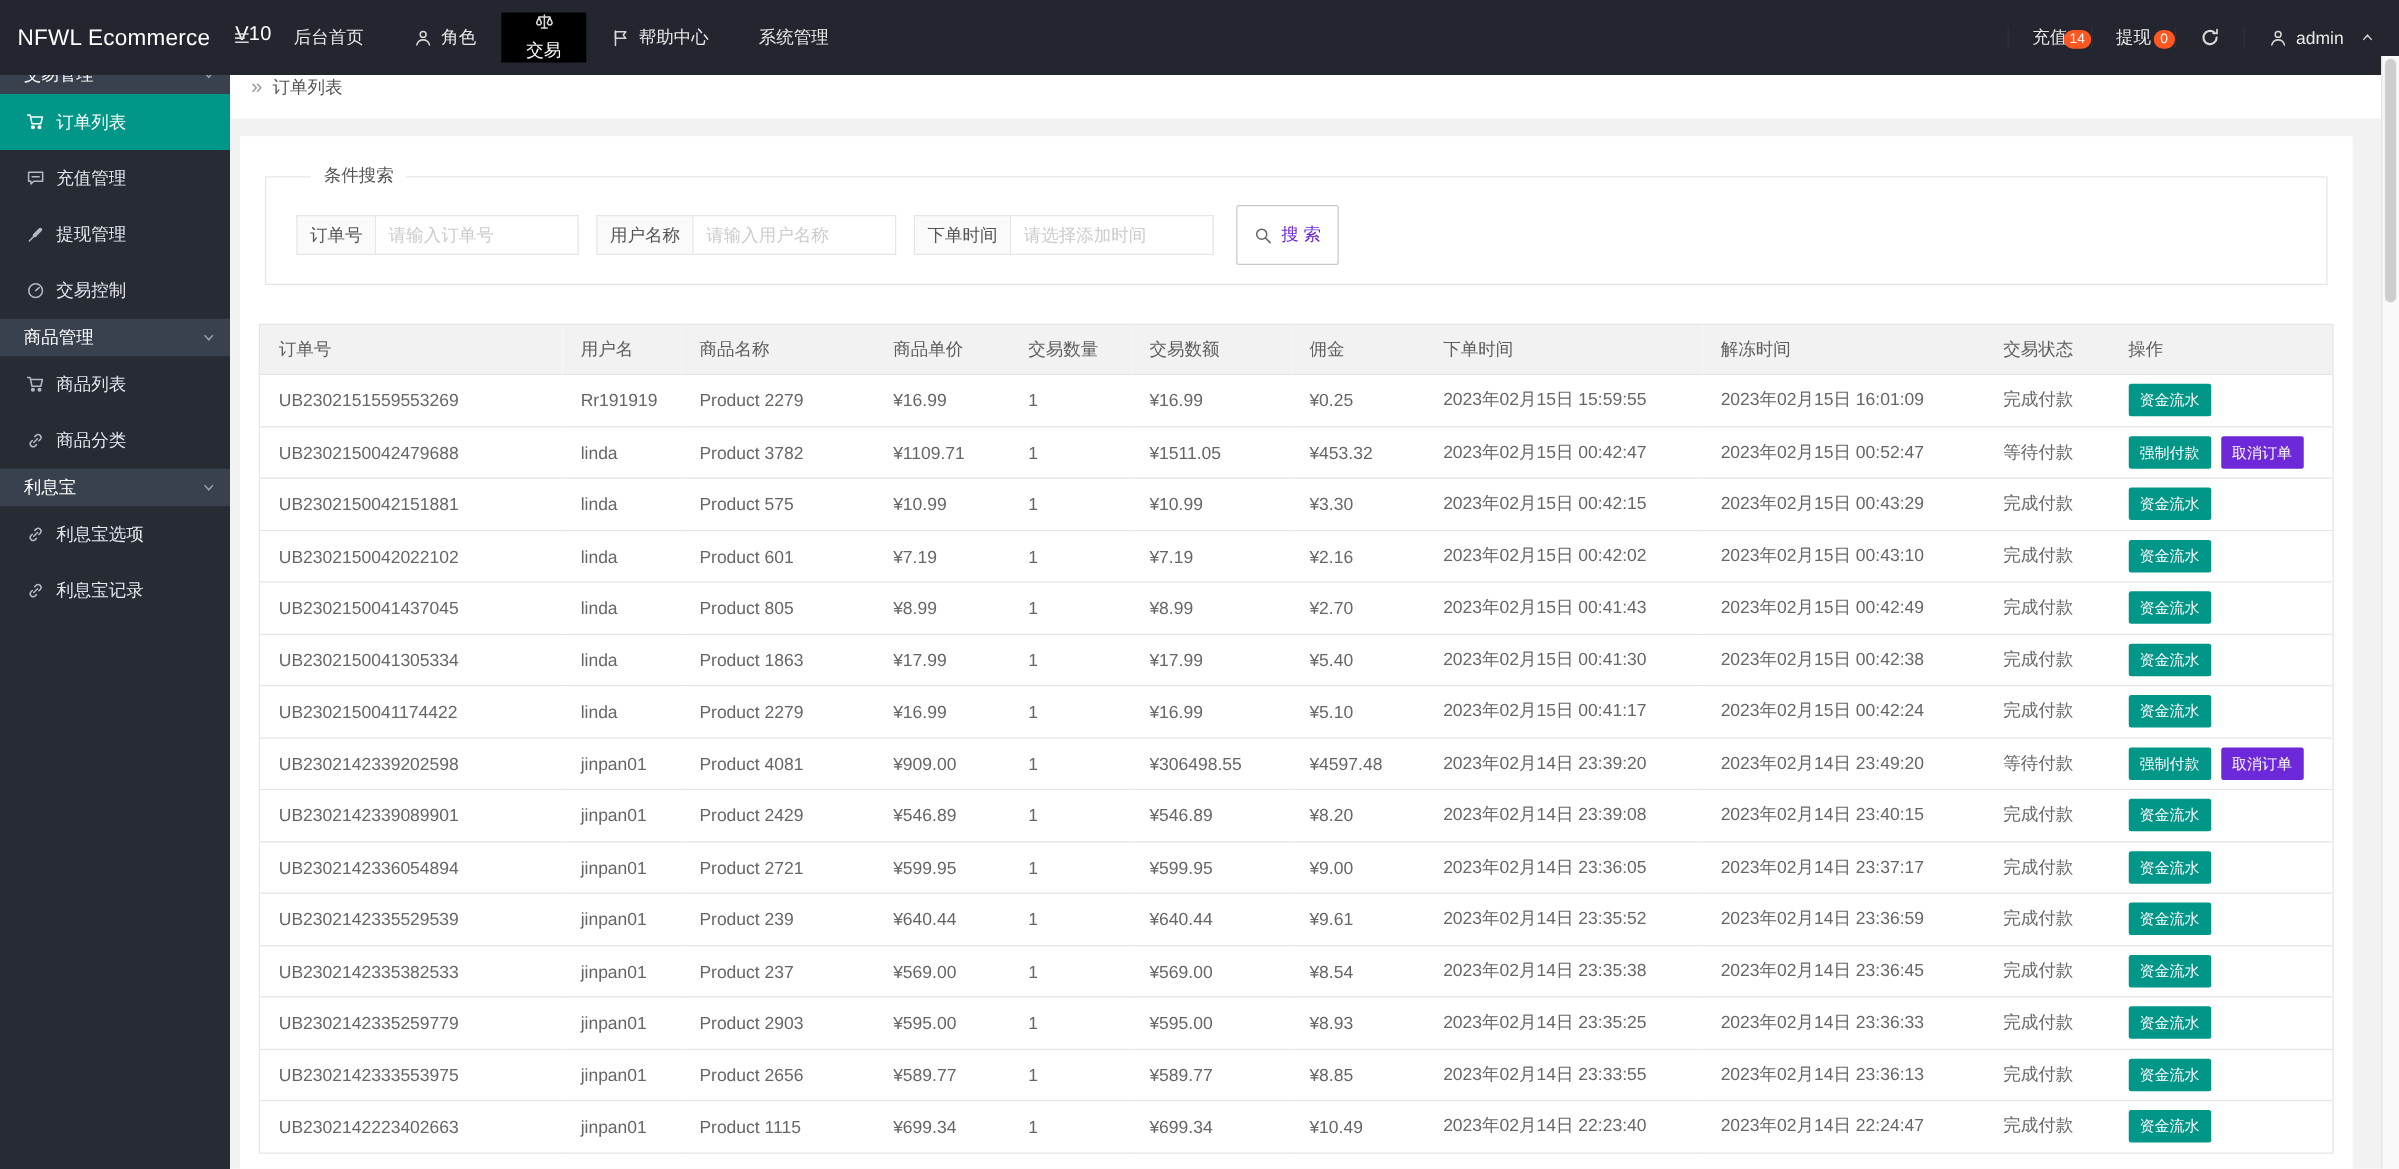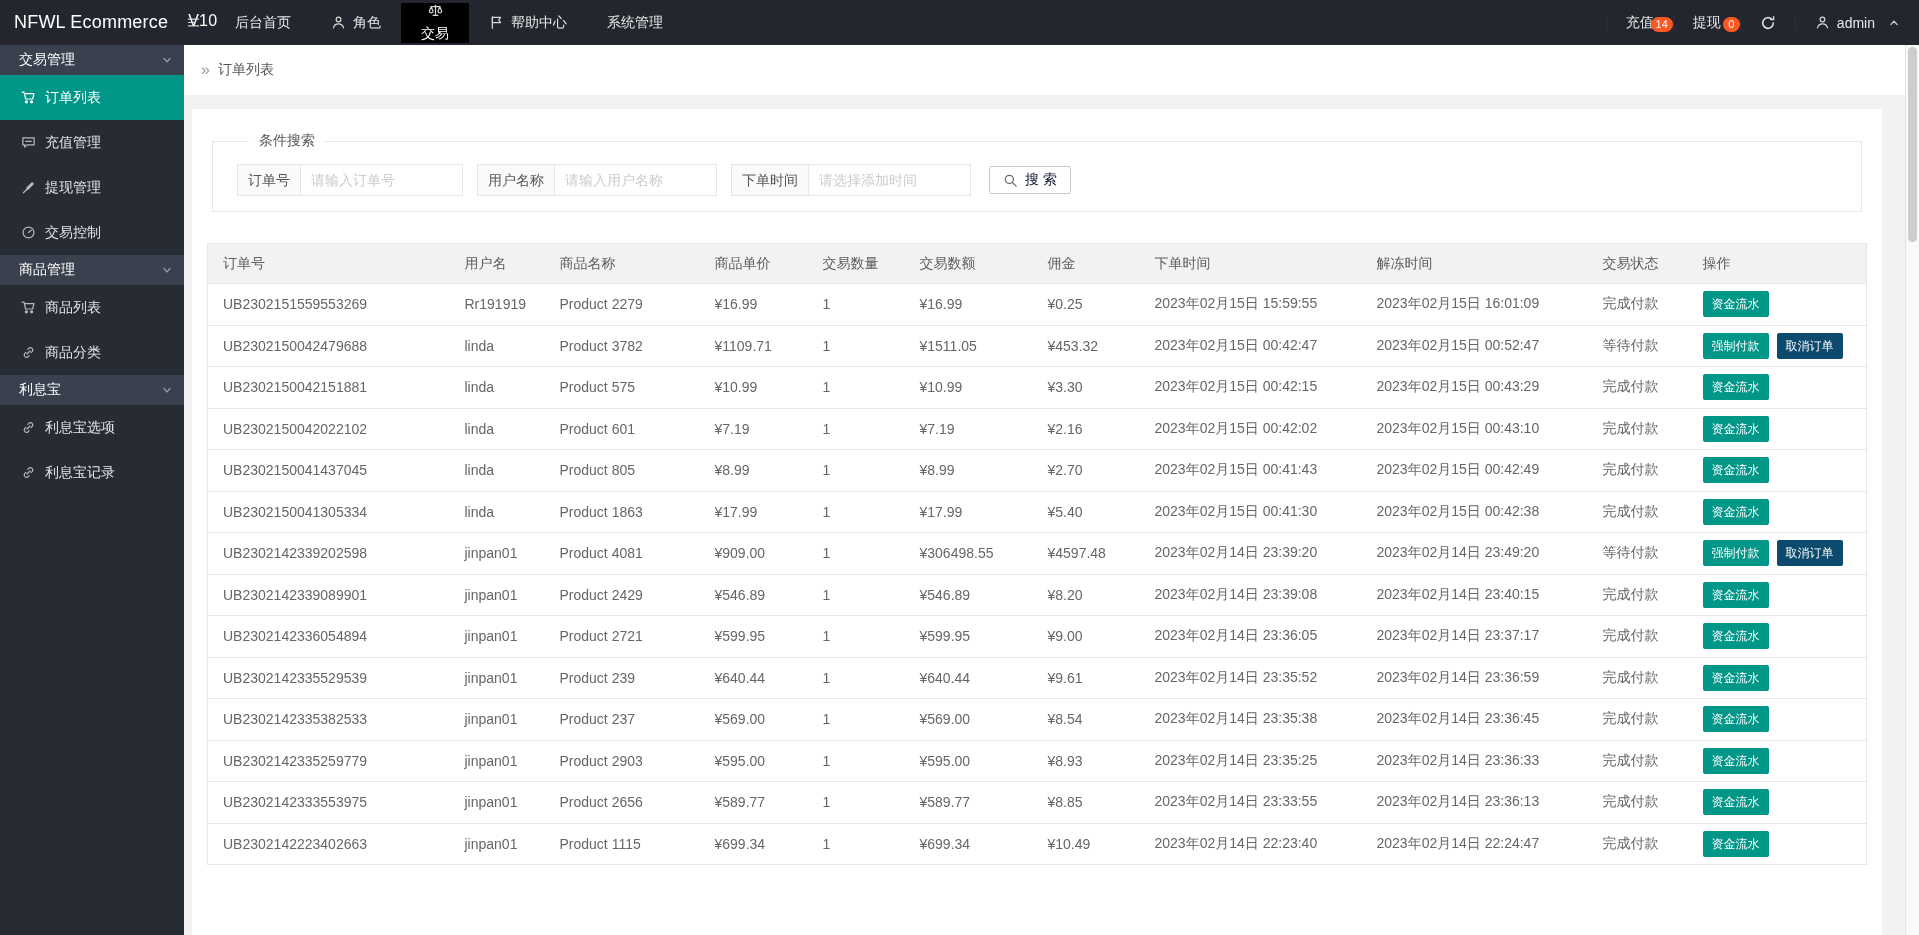--- a/index.html
+++ b/index.html
@@ -1,20 +1,20 @@
 <!DOCTYPE html>
 <html><head>
 <meta charset="utf-8">
 <style>
   * { box-sizing: border-box; margin: 0; padding: 0; }
   html, body { width: 1919px; height: 935px; overflow: hidden; }
   body { font-family: "Liberation Sans", "DejaVu Sans", sans-serif; background: #f2f2f2; font-size: 14px; }
 
   
-  .navbar { position: fixed; top: 0; left: 0; width: 1919px; height: 45px; background: #23262e; display: flex; align-items: stretch; z-index: 50; }
+  .navbar { position: fixed; top: 0; left: 0; width: 1919px; height: 60px; background: #23262e; display: flex; align-items: stretch; z-index: 50; }
   .logo { width: 172px; display: flex; align-items: center; padding-left: 14px; color: #fff; font-size: 18px; letter-spacing: .2px; white-space: nowrap; }
   .logo sup { font-size: 16px; margin-left: 20px; transform: translateY(-2px); }
   .nav-menu { display: flex; align-items: center; }
   .nav-item { display: flex; align-items: center; gap: 7px; padding: 0 20px; color: #e8e8e8; font-size: 14px; cursor: pointer; position: relative; }
   .nav-item .icon { display: flex; align-items: center; color: #d7d7d7; }
   .nav-item.active { background: #000000; color: #fff; flex-direction: column; }
   .nav-item.hamburger { padding: 0 14px; }
   .nav-right { margin-left: auto; display: flex; align-items: center; }
   .nav-right .nav-item { border-left: 1px solid #2d313b; padding: 0 19px; }
   .badge { position: absolute; top: 3px; right: 0px; background: #ff5722; color: #fff; font-size: 11px; line-height: 15px; min-width: 17px; text-align: center; padding: 0 5px; border-radius: 9px; }
@@ -36,30 +36,30 @@
   .card { margin: 14px 37px 0 8px; background: #fff; height: 830px; padding: 15px; overflow: hidden; }
 
   
   fieldset.search-field { border: 1px solid #e6e6e6; margin: 8px 5px 0 5px; padding: 10px 20px 15px 24px; }
   fieldset.search-field legend { margin-left: 12px; padding: 0 10px; color: #555; font-size: 14px; }
   .form-row { display: flex; align-items: center; gap: 14px; margin-top: 4px; }
   .field-group { display: flex; align-items: stretch; }
   .field-label { border: 1px solid #e6e6e6; background: #fafafa; padding: 0 10px; height: 32px; line-height: 30px; color: #555; white-space: nowrap; }
   .field-input { border: 1px solid #e6e6e6; border-left: none; height: 32px; width: 162px; padding: 0 10px; font-size: 14px; color: #666; font-family: inherit; outline: none; }
   .field-input::placeholder { color: #ccc; }
-  .search-btn { height: 28px; margin-left: 4px; border: 1px solid #c9c9c9; background: #fff; border-radius: 2px; padding: 0 13px; display: flex; align-items: center; gap: 7px; font-size: 14px; color: #0f172a; cursor: pointer; font-family: inherit; }
+  .search-btn { height: 48px; margin-left: 4px; border: 1px solid #c9c9c9; background: #fff; border-radius: 2px; padding: 0 13px; display: flex; align-items: center; gap: 7px; font-size: 14px; color: #6d28d9; cursor: pointer; font-family: inherit; }
   .search-btn .icon { display: flex; color: #666; }
 
   
   table.orders { width: 1660px; border-collapse: collapse; table-layout: fixed; margin-top: 31px; color: #666; font-size: 14px; border: 1px solid #e6e6e6; }
   table.orders th { background: #f2f2f2; font-weight: normal; text-align: left; height: 40px; padding: 0 15px; color: #5d5d5d; border-bottom: 1px solid #e6e6e6; white-space: nowrap; overflow: hidden; }
   table.orders td { height: 41.5px; padding: 0 15px; border-bottom: 1px solid #e6e6e6; white-space: nowrap; overflow: hidden; }
   .btn { display: inline-block; height: 26px; line-height: 26px; padding: 0 9px; border-radius: 2px; color: #fff; font-size: 12px; cursor: pointer; margin-right: 8px; border: none; font-family: inherit; vertical-align: middle; }
   .btn-teal { background: #009688; }
-  .btn-yellow { background: #0c4a6e; }
+  .btn-yellow { background: #6d28d9; }
 
   
   .v-scrollbar { position: fixed; top: 45px; right: 0; width: 14px; height: 890px; background: #f9f9f9; border-left: 1px solid #e3e3e3; z-index: 60; }
   .v-scrollbar .thumb { position: absolute; top: 2px; left: 2px; width: 9px; height: 195px; background: #cdcdcd; border-radius: 5px; }
 </style>
 </head>
 <body>
 
 <div class="navbar">
   <div class="logo">
@@ -387,20 +387,33 @@
             <td>¥17.99</td>
             <td>1</td>
             <td>¥17.99</td>
             <td>¥5.40</td>
             <td>2023年02月15日 00:41:30</td>
             <td>2023年02月15日 00:42:38</td>
             <td>完成付款</td>
             <td><button class="btn btn-teal">资金流水</button></td>
           </tr>
           <tr>
+            <td>UB2302150041174422</td>
+            <td>linda</td>
+            <td>Product 2279</td>
+            <td>¥16.99</td>
+            <td>1</td>
+            <td>¥16.99</td>
+            <td>¥5.10</td>
+            <td>2023年02月15日 00:41:17</td>
+            <td>2023年02月15日 00:42:24</td>
+            <td>完成付款</td>
+            <td><button class="btn btn-teal">资金流水</button></td>
+          </tr>
+          <tr>
             <td>UB2302142339202598</td>
             <td>jinpan01</td>
             <td>Product 4081</td>
             <td>¥909.00</td>
             <td>1</td>
             <td>¥306498.55</td>
             <td>¥4597.48</td>
             <td>2023年02月14日 23:39:20</td>
             <td>2023年02月14日 23:49:20</td>
             <td>等待付款</td>

